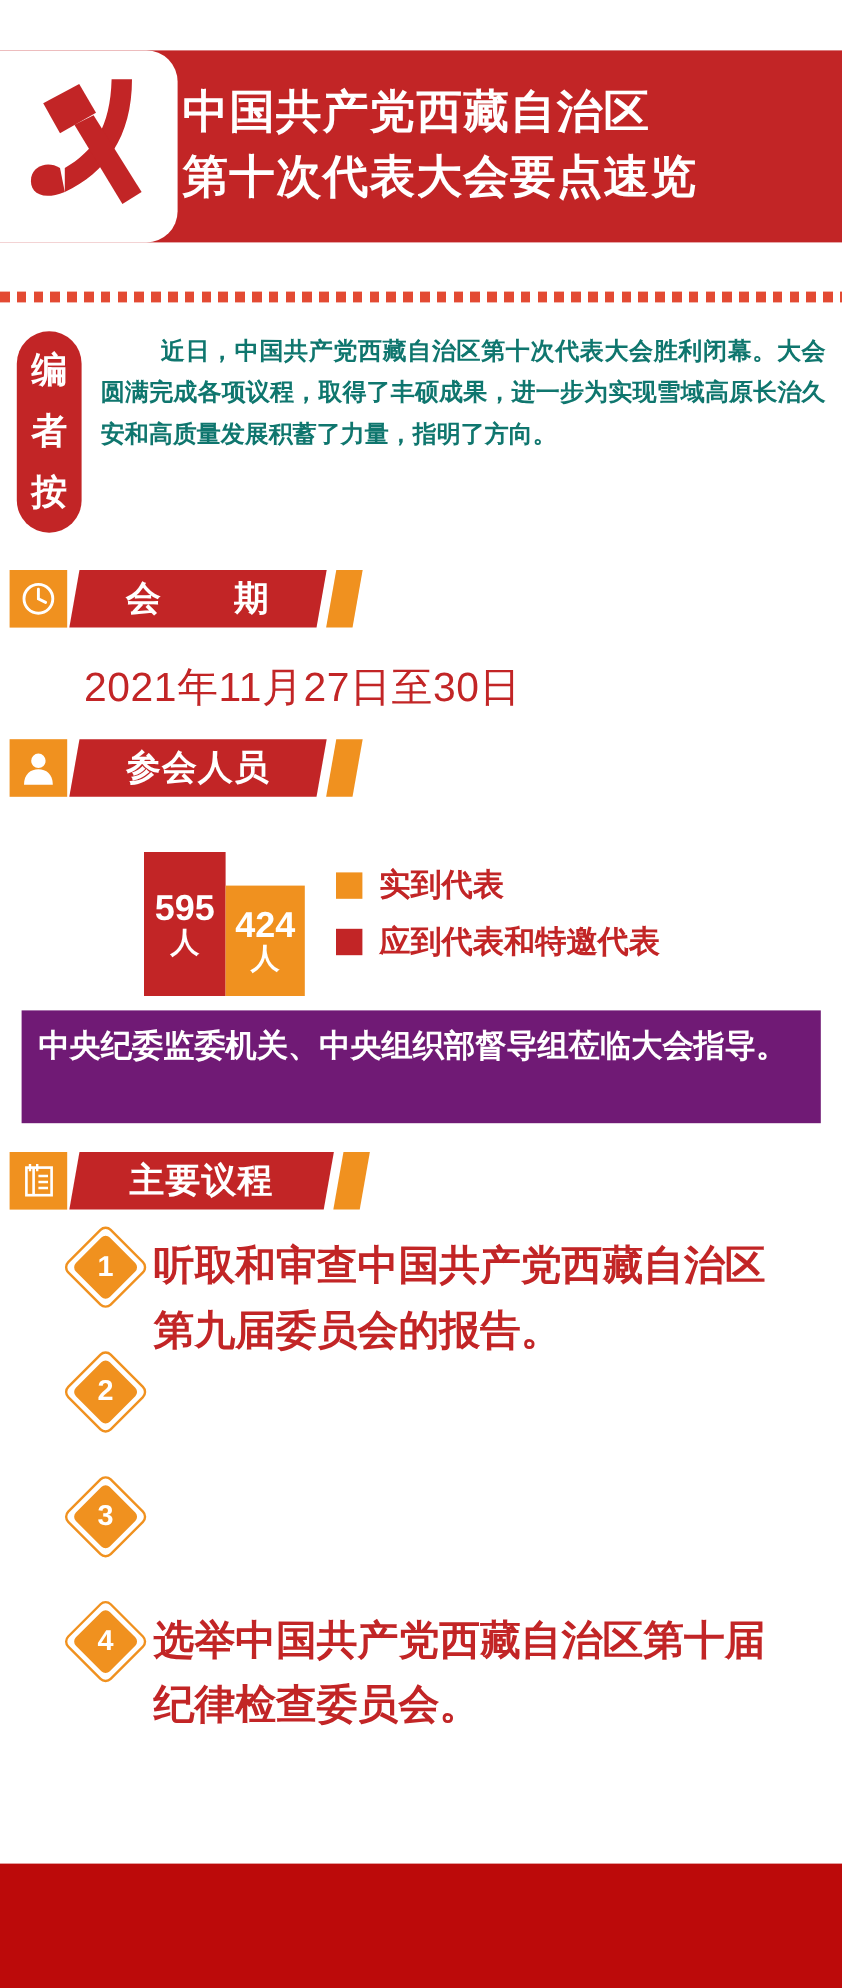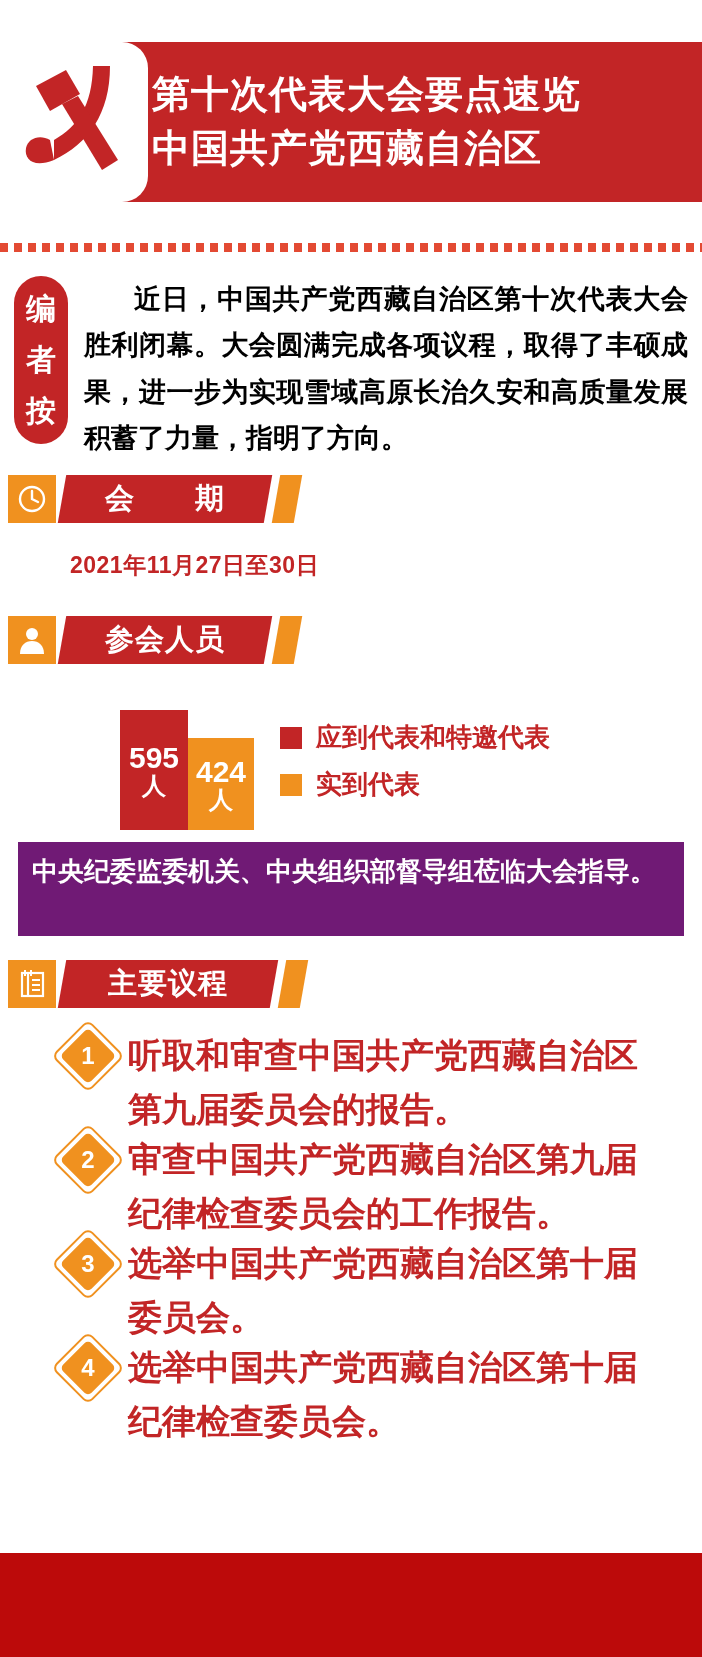--- a/index.html
+++ b/index.html
@@ -57,22 +57,22 @@
     color: #ffffff;
     font-size: 30px; font-weight: bold;
     display: flex; flex-direction: column;
     align-items: center; justify-content: space-around;
     padding: 8px 0;
     line-height: 1;
   }
   .editor-body {
     position: absolute; left: 84px; top: 0;
     width: 604px;
-    color: #000000;
-    font-size: 27px; font-weight: bold;
+    color: #0f766e;
+    font-size: 20px; font-weight: bold;
     line-height: 1.72;
     text-indent: 50px;
     text-align: justify;
   }
 
   
   .sec-head { position: absolute; left: 8px; height: 48px; }
   .sec-icon {
     position: absolute; left: 0; top: 0;
     width: 48px; height: 48px;
@@ -97,21 +97,21 @@
     position: absolute; top: 0;
     width: 22px; height: 48px;
     background: #f0911f;
     transform: skewX(-10deg);
   }
 
   
   .meeting-date {
     position: absolute; left: 70px; top: 550px;
     color: #c22526;
-    font-size: 23px; font-weight: bold;
+    font-size: 34px; font-weight: normal;
     letter-spacing: 0.5px;
   }
 
   
   .chart { position: absolute; left: 0; top: 690px; width: 702px; height: 140px; margin-left: 32px; }
   .bar {
     position: absolute; bottom: 0;
     color: #ffffff; font-weight: bold;
     display: flex; flex-direction: column;
     align-items: center; justify-content: center;
@@ -201,22 +201,22 @@
 
           <path d="M40 104 C20 112 10 104 12 92 C14 82 26 78 36 84 Z"></path>
 
           <path d="M22 30 L52 14 L66 38 L36 55 Z"></path>
 
           <path d="M48 48 L64 40 L104 104 L88 114 Z"></path>
         </g>
       </svg>
     </div>
     <div class="header-title">
+      <div class="line">中国共产党西藏自治区</div>
       <div class="line">第十次代表大会要点速览</div>
-      <div class="line">中国共产党西藏自治区</div>
     </div>
   </div>
 
   <div class="dots"></div>
 
   <div class="editor-note">
     <div class="editor-pill">
       <span>编</span>
       <span>者</span>
       <span>按</span>
@@ -255,26 +255,26 @@
     <div class="bar bar-a">
       <span class="num">595</span>
       <span class="unit">人</span>
     </div>
     <div class="bar bar-b">
       <span class="num">424</span>
       <span class="unit">人</span>
     </div>
     <div class="legend">
       <div class="legend-row">
+        <span class="legend-swatch" style="background:#f0911f;"></span>
+        <span class="legend-label">实到代表</span>
+      </div>
+      <div class="legend-row">
         <span class="legend-swatch" style="background:#c22526;"></span>
         <span class="legend-label">应到代表和特邀代表</span>
-      </div>
-      <div class="legend-row">
-        <span class="legend-swatch" style="background:#f0911f;"></span>
-        <span class="legend-label">实到代表</span>
       </div>
     </div>
   </div>
 
   <div class="callout">中央纪委监委机关、中央组织部督导组莅临大会指导。</div>
 
   <div class="sec-head" style="top:960px;">
     <div class="sec-icon">
       <svg width="32" height="32" viewBox="0 0 32 32">
         <rect x="6" y="5" width="21" height="23" fill="none" stroke="#ffffff" stroke-width="2.2"></rect>
@@ -300,29 +300,27 @@
         <div class="badge-num">1</div>
       </div>
       <div class="agenda-text">听取和审查中国共产党西藏自治区第九届委员会的报告。</div>
     </div>
     <div class="agenda-item">
       <div class="badge">
         <div class="badge-outer"></div>
         <div class="badge-inner"></div>
         <div class="badge-num">2</div>
       </div>
-      <div class="agenda-text">审查中国共产党西藏自治区第九届纪律检查委员会的工作报告。</div>
     </div>
     <div class="agenda-item">
       <div class="badge">
         <div class="badge-outer"></div>
         <div class="badge-inner"></div>
         <div class="badge-num">3</div>
       </div>
-      <div class="agenda-text">选举中国共产党西藏自治区第十届委员会。</div>
     </div>
     <div class="agenda-item">
       <div class="badge">
         <div class="badge-outer"></div>
         <div class="badge-inner"></div>
         <div class="badge-num">4</div>
       </div>
       <div class="agenda-text">选举中国共产党西藏自治区第十届纪律检查委员会。</div>
     </div>
   </div>

